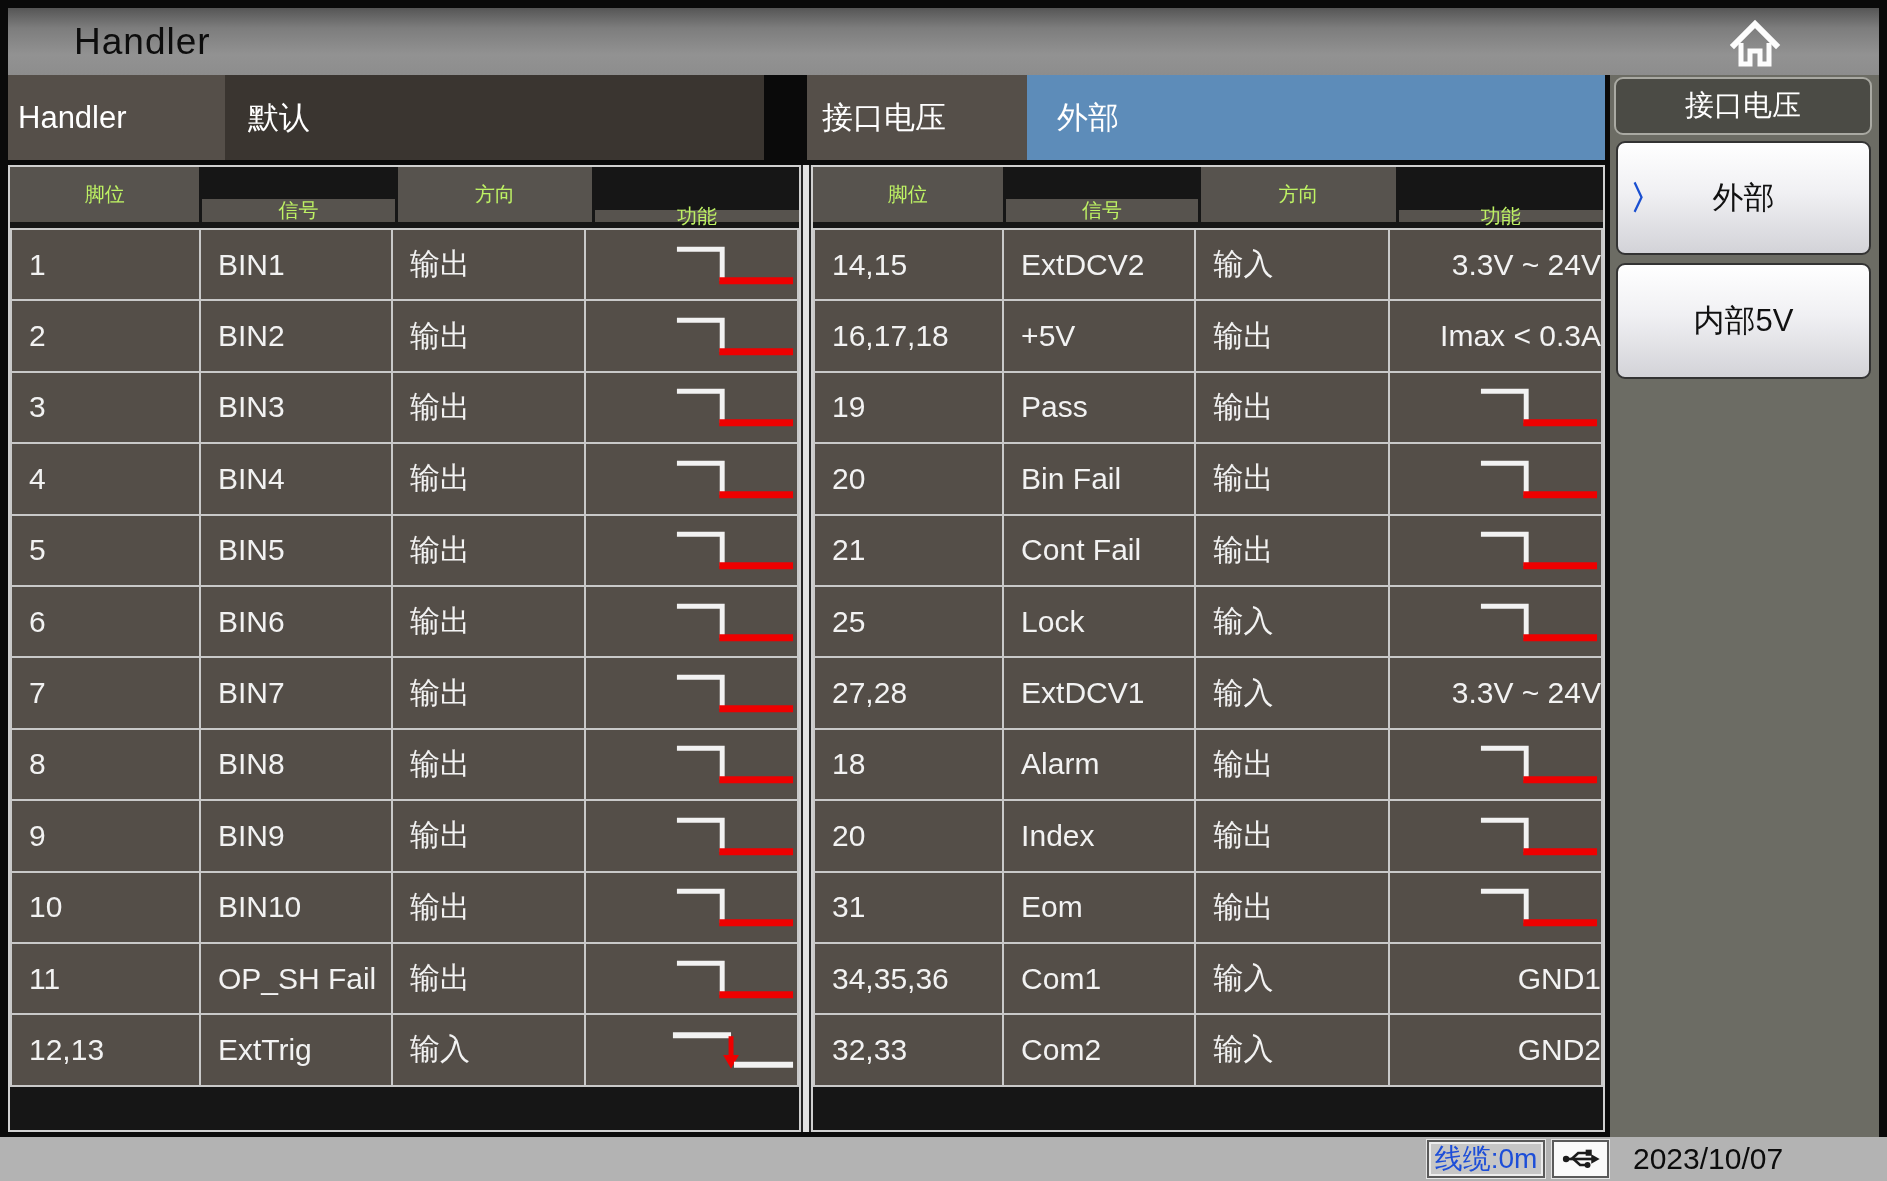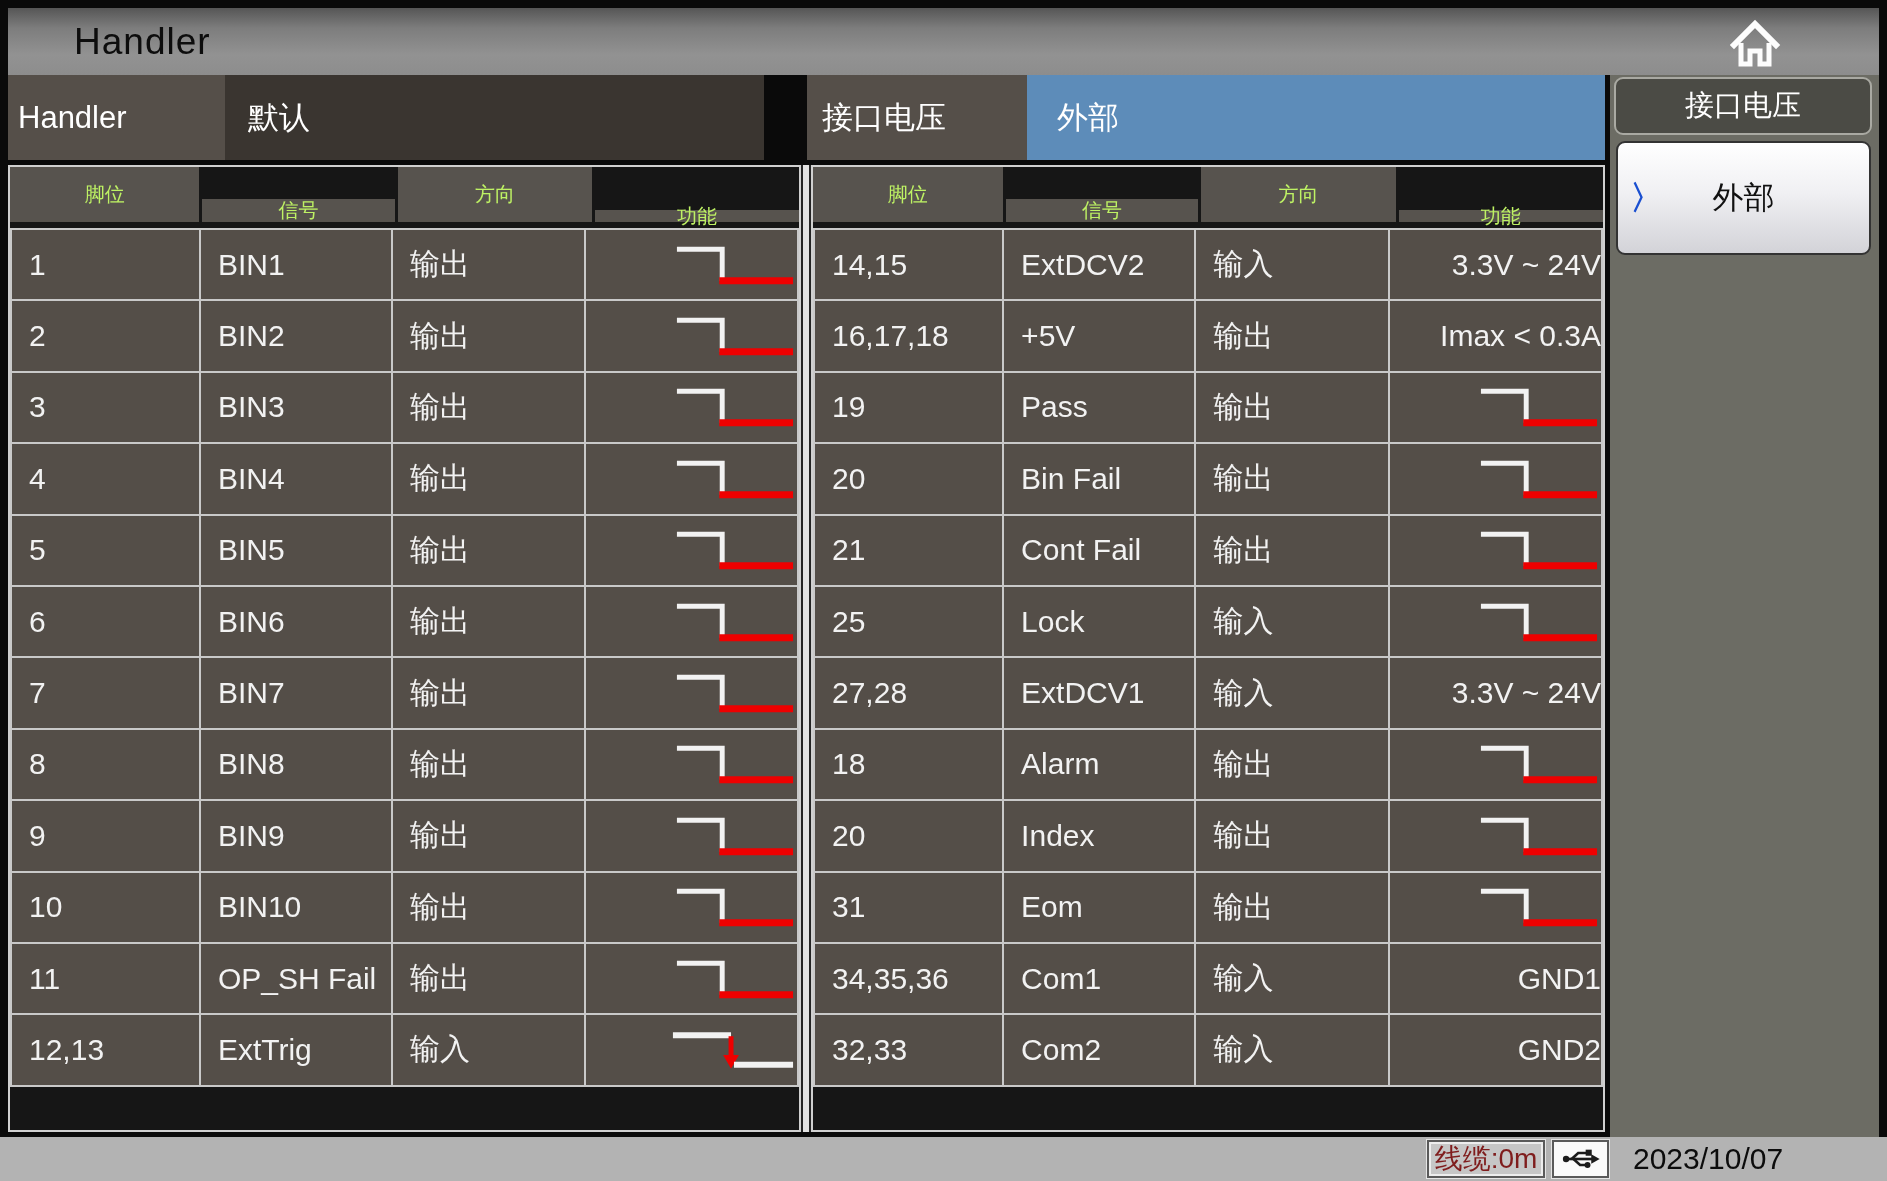--- a/index.html
+++ b/index.html
@@ -48,21 +48,21 @@
   table.grid td{border:2px solid #c9c9c9;background:#544e48;height:71.4px;
     color:#f2f2f2;font-size:30px;padding:0 0 0 17px;white-space:nowrap;overflow:hidden;}
   table.grid td.c-func{text-align:right;padding:0;}
   col.c1{width:24.0%;} col.c2{width:24.4%;} col.c3{width:24.6%;}
   .wave{vertical-align:middle;}
 
   
   .statusbar{position:absolute;left:0;top:1137px;width:1887px;height:44px;background:#b3b3b3;}
   .cablebox{position:absolute;left:1427px;top:3px;width:118px;height:38px;background:#c6c6c6;
     border:2px solid #5a5a5a;box-shadow:inset 0 0 0 2px #ededed,0 0 0 1px #e5e5e5;
-    display:flex;align-items:center;justify-content:center;color:#7f1d1d;font-size:28px;}
+    display:flex;align-items:center;justify-content:center;color:#1d4ed8;font-size:28px;}
   .usbbox{position:absolute;left:1552px;top:3px;width:57px;height:38px;background:#fafafa;
     border:2px solid #5a5a5a;box-shadow:0 0 0 1px #e5e5e5;
     display:flex;align-items:center;justify-content:center;}
   .datetime{position:absolute;left:1633px;top:3px;height:38px;line-height:38px;color:#0c0c0c;font-size:30px;}
 </style>
 </head>
 <body>
 
 <div id="screen">
 
@@ -79,20 +79,23 @@
   <div class="mcell m-handler">Handler</div>
   <div class="mcell m-default">默认</div>
   <div class="mcell m-iv">接口电压</div>
   <div class="mcell m-ext">外部</div>
 
   <div class="sidebar">
     <div class="sb-header">接口电压</div>
     <button class="sb-btn ext">
       <span class="chev">〉</span>
       <span>外部</span>
+    </button>
+    <button class="sb-btn int">
+      <span>内部5V</span>
     </button>
   </div>
 
   <div class="twrap left">
     <div class="thead">
       <div class="th">脚位</div>
       <div class="th">信号</div>
       <div class="th">方向</div>
       <div class="th">功能</div>
     </div>

